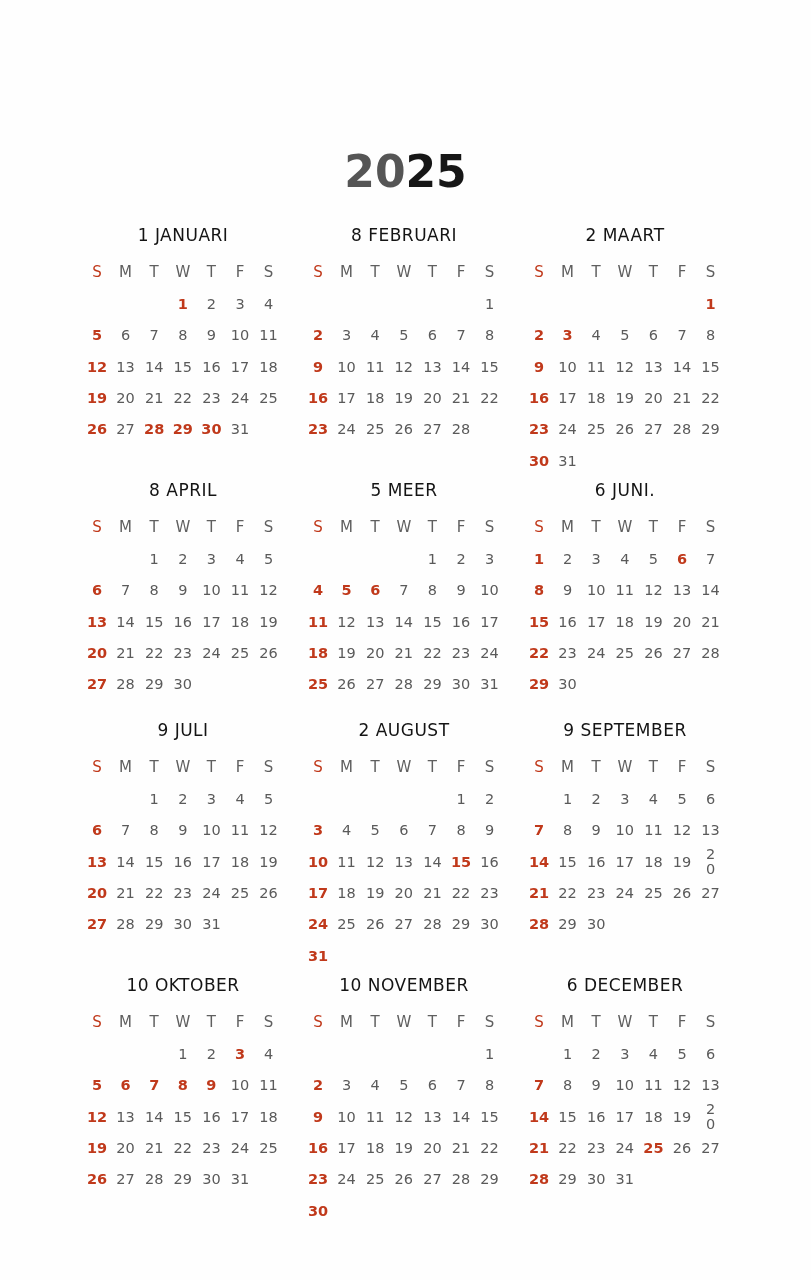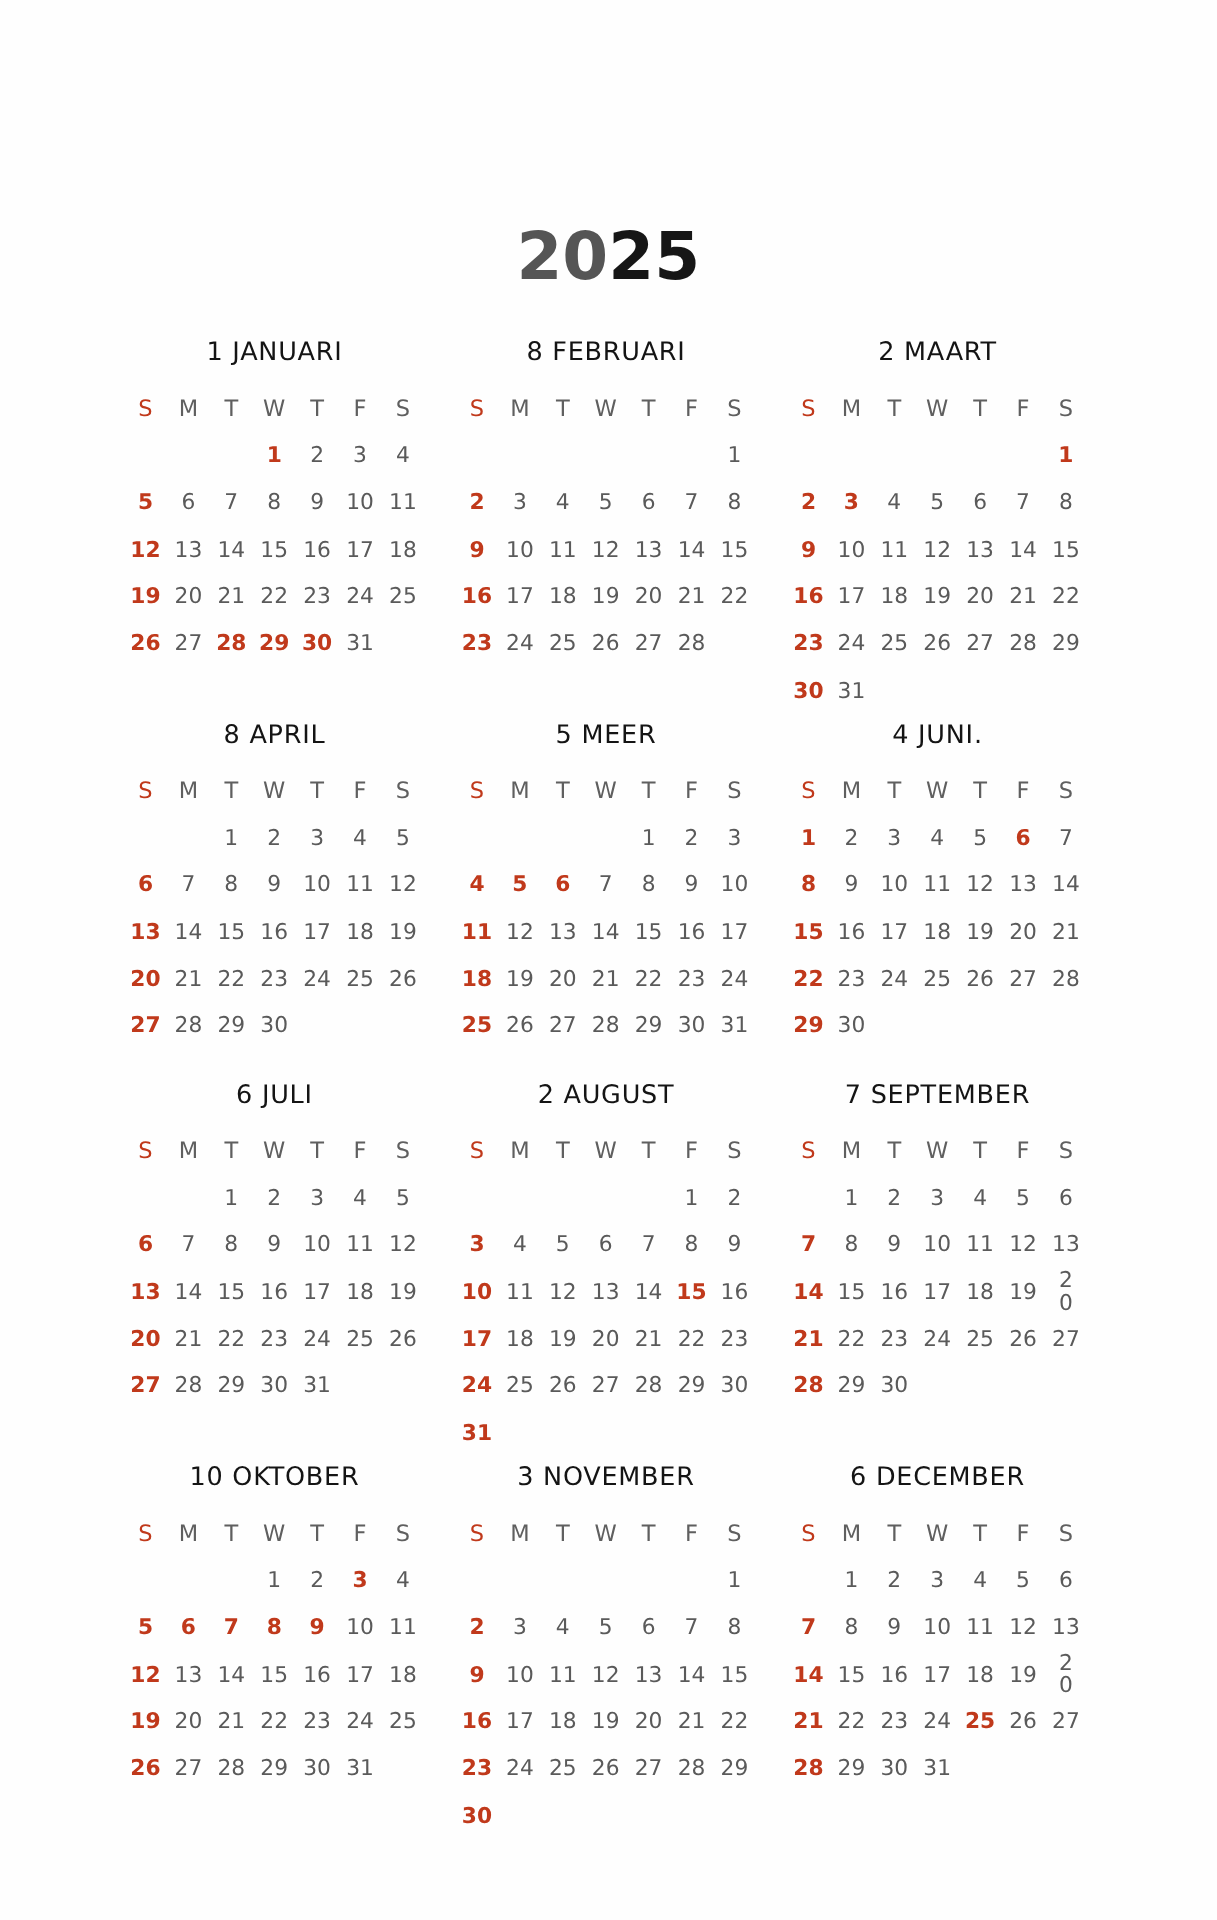--- a/index.html
+++ b/index.html
@@ -232,21 +232,21 @@
       <div class="cell" style="top: 164.9px; left: 171.6px;">24</div>
       <div class="cell red" style="top: 196.2px; left: 0px;">25</div>
       <div class="cell" style="top: 196.2px; left: 28.6px;">26</div>
       <div class="cell" style="top: 196.2px; left: 57.2px;">27</div>
       <div class="cell" style="top: 196.2px; left: 85.8px;">28</div>
       <div class="cell" style="top: 196.2px; left: 114.4px;">29</div>
       <div class="cell" style="top: 196.2px; left: 143px;">30</div>
       <div class="cell" style="top: 196.2px; left: 171.6px;">31</div>
     </div>
     <div class="month" style="left: 525px; top: 479px;">
-      <div class="month-title">4 JUNI.</div>
+      <div class="month-title">6 JUNI.</div>
       <div class="cell hd red" style="font-weight: normal; left: 0px; top: 39px;">S</div>
       <div class="cell hd" style="left: 28.6px; top: 39px;">M</div>
       <div class="cell hd" style="left: 57.2px; top: 39px;">T</div>
       <div class="cell hd" style="left: 85.8px; top: 39px;">W</div>
       <div class="cell hd" style="left: 114.4px; top: 39px;">T</div>
       <div class="cell hd" style="left: 143px; top: 39px;">F</div>
       <div class="cell hd" style="left: 171.6px; top: 39px;">S</div>
       <div class="cell red" style="top: 71px; left: 0px;">1</div>
       <div class="cell" style="top: 71px; left: 28.6px;">2</div>
       <div class="cell" style="top: 71px; left: 57.2px;">3</div>
@@ -272,21 +272,21 @@
       <div class="cell" style="top: 164.9px; left: 28.6px;">23</div>
       <div class="cell" style="top: 164.9px; left: 57.2px;">24</div>
       <div class="cell" style="top: 164.9px; left: 85.8px;">25</div>
       <div class="cell" style="top: 164.9px; left: 114.4px;">26</div>
       <div class="cell" style="top: 164.9px; left: 143px;">27</div>
       <div class="cell" style="top: 164.9px; left: 171.6px;">28</div>
       <div class="cell red" style="top: 196.2px; left: 0px;">29</div>
       <div class="cell" style="top: 196.2px; left: 28.6px;">30</div>
     </div>
     <div class="month" style="left: 83px; top: 719px;">
-      <div class="month-title">6 JULI</div>
+      <div class="month-title">9 JULI</div>
       <div class="cell hd red" style="font-weight: normal; left: 0px; top: 39px;">S</div>
       <div class="cell hd" style="left: 28.6px; top: 39px;">M</div>
       <div class="cell hd" style="left: 57.2px; top: 39px;">T</div>
       <div class="cell hd" style="left: 85.8px; top: 39px;">W</div>
       <div class="cell hd" style="left: 114.4px; top: 39px;">T</div>
       <div class="cell hd" style="left: 143px; top: 39px;">F</div>
       <div class="cell hd" style="left: 171.6px; top: 39px;">S</div>
       <div class="cell" style="top: 71px; left: 57.2px;">1</div>
       <div class="cell" style="top: 71px; left: 85.8px;">2</div>
       <div class="cell" style="top: 71px; left: 114.4px;">3</div>
@@ -354,21 +354,21 @@
       <div class="cell red" style="top: 196.2px; left: 0px;">24</div>
       <div class="cell" style="top: 196.2px; left: 28.6px;">25</div>
       <div class="cell" style="top: 196.2px; left: 57.2px;">26</div>
       <div class="cell" style="top: 196.2px; left: 85.8px;">27</div>
       <div class="cell" style="top: 196.2px; left: 114.4px;">28</div>
       <div class="cell" style="top: 196.2px; left: 143px;">29</div>
       <div class="cell" style="top: 196.2px; left: 171.6px;">30</div>
       <div class="cell red" style="top: 227.5px; left: 0px;">31</div>
     </div>
     <div class="month" style="left: 525px; top: 719px;">
-      <div class="month-title">7 SEPTEMBER</div>
+      <div class="month-title">9 SEPTEMBER</div>
       <div class="cell hd red" style="font-weight: normal; left: 0px; top: 39px;">S</div>
       <div class="cell hd" style="left: 28.6px; top: 39px;">M</div>
       <div class="cell hd" style="left: 57.2px; top: 39px;">T</div>
       <div class="cell hd" style="left: 85.8px; top: 39px;">W</div>
       <div class="cell hd" style="left: 114.4px; top: 39px;">T</div>
       <div class="cell hd" style="left: 143px; top: 39px;">F</div>
       <div class="cell hd" style="left: 171.6px; top: 39px;">S</div>
       <div class="cell" style="top: 71px; left: 28.6px;">1</div>
       <div class="cell" style="top: 71px; left: 57.2px;">2</div>
       <div class="cell" style="top: 71px; left: 85.8px;">3</div>
@@ -435,21 +435,21 @@
       <div class="cell" style="top: 164.9px; left: 143px;">24</div>
       <div class="cell" style="top: 164.9px; left: 171.6px;">25</div>
       <div class="cell red" style="top: 196.2px; left: 0px;">26</div>
       <div class="cell" style="top: 196.2px; left: 28.6px;">27</div>
       <div class="cell" style="top: 196.2px; left: 57.2px;">28</div>
       <div class="cell" style="top: 196.2px; left: 85.8px;">29</div>
       <div class="cell" style="top: 196.2px; left: 114.4px;">30</div>
       <div class="cell" style="top: 196.2px; left: 143px;">31</div>
     </div>
     <div class="month" style="left: 304px; top: 974px;">
-      <div class="month-title">3 NOVEMBER</div>
+      <div class="month-title">10 NOVEMBER</div>
       <div class="cell hd red" style="font-weight: normal; left: 0px; top: 39px;">S</div>
       <div class="cell hd" style="left: 28.6px; top: 39px;">M</div>
       <div class="cell hd" style="left: 57.2px; top: 39px;">T</div>
       <div class="cell hd" style="left: 85.8px; top: 39px;">W</div>
       <div class="cell hd" style="left: 114.4px; top: 39px;">T</div>
       <div class="cell hd" style="left: 143px; top: 39px;">F</div>
       <div class="cell hd" style="left: 171.6px; top: 39px;">S</div>
       <div class="cell" style="top: 71px; left: 171.6px;">1</div>
       <div class="cell red" style="top: 102.3px; left: 0px;">2</div>
       <div class="cell" style="top: 102.3px; left: 28.6px;">3</div>

